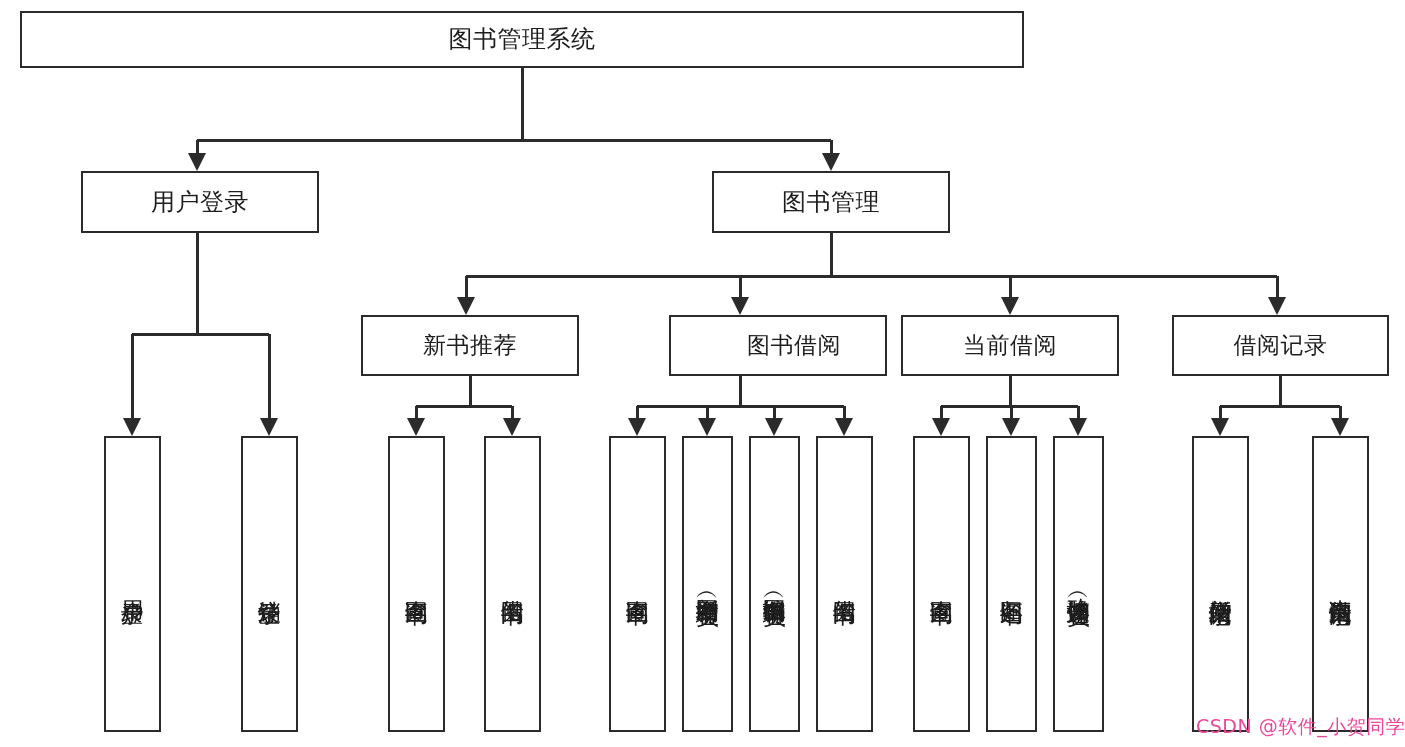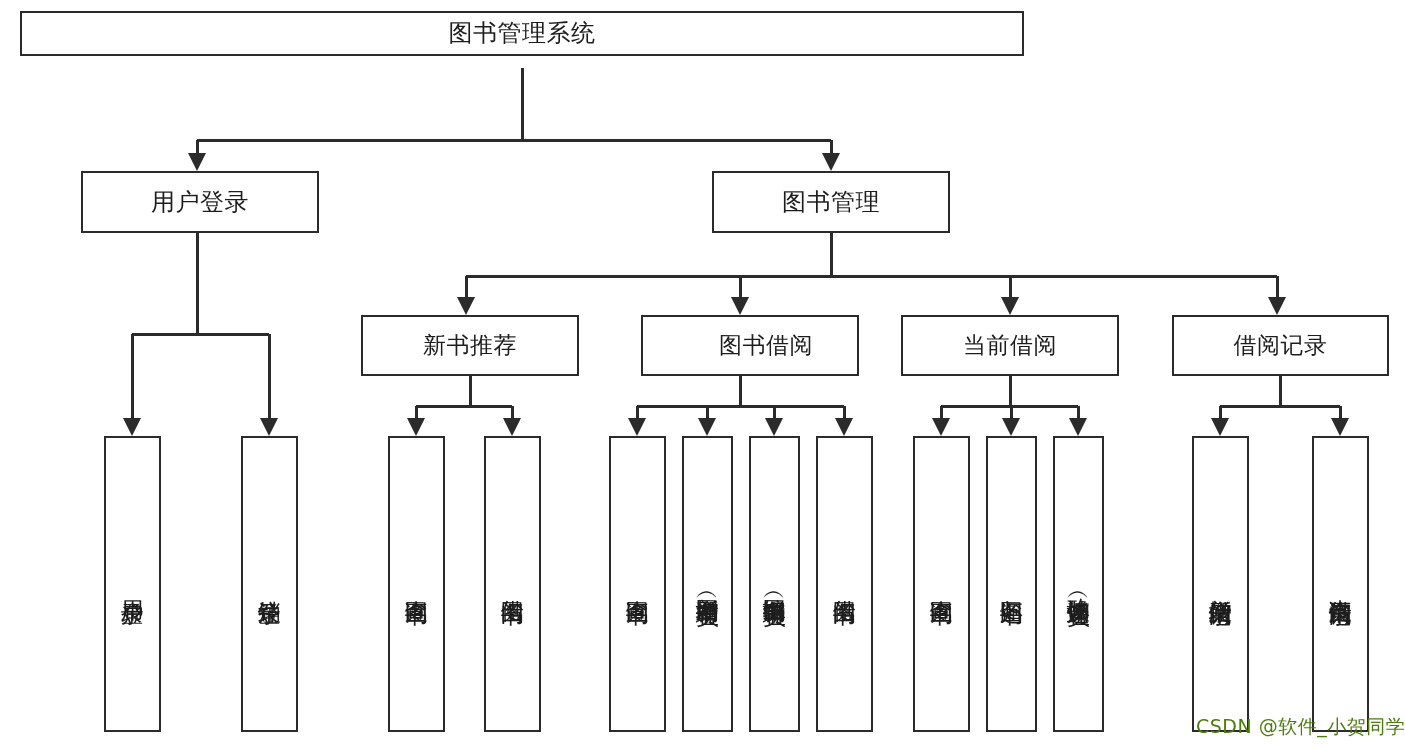--- a/index.html
+++ b/index.html
@@ -54,21 +54,21 @@
     font-size: 23px;
     line-height: 1.32;
     letter-spacing: 1px;
     max-height: 100%;
   }
   .node.root .node-label { font-size: 24px; }
   .node.level2 .node-label { font-size: 24px; }
   .node.level3 .node-label { font-size: 23px; }
   #watermark {
     position: absolute;
-    color: #4d7c0f;
+    color: #ec4899;
     font-size: 19px;
     letter-spacing: 0.5px;
     z-index: 3;
     white-space: nowrap;
     font-family: "DejaVu Sans", "Liberation Sans", sans-serif;
   }
 </style>
 </head>
 <body>
 
@@ -122,35 +122,35 @@
       <line x1="1078" y1="406" x2="1078" y2="420" stroke="#2b2b2b" stroke-width="3" shape-rendering="crispEdges"></line>
       <polygon points="1069,418 1087,418 1078,436" fill="#2b2b2b"></polygon>
       <line x1="1280" y1="376" x2="1280" y2="406" stroke="#2b2b2b" stroke-width="3" shape-rendering="crispEdges"></line>
       <line x1="1220" y1="406" x2="1340" y2="406" stroke="#2b2b2b" stroke-width="3" shape-rendering="crispEdges"></line>
       <line x1="1220" y1="406" x2="1220" y2="420" stroke="#2b2b2b" stroke-width="3" shape-rendering="crispEdges"></line>
       <polygon points="1211,418 1229,418 1220,436" fill="#2b2b2b"></polygon>
       <line x1="1340" y1="406" x2="1340" y2="420" stroke="#2b2b2b" stroke-width="3" shape-rendering="crispEdges"></line>
       <polygon points="1331,418 1349,418 1340,436" fill="#2b2b2b"></polygon>
     </svg>
 
-  <div class="node root" id="node-root" style="left: 20px; top: 11px; width: 1004px; height: 45px;">
+  <div class="node root" id="node-root" style="left: 20px; top: 11px; width: 1004px; height: 57px;">
     <span class="node-label">图书管理系统</span>
   </div>
 
   <div class="node level2" id="node-l2-0" style="left: 81px; top: 171px; width: 238px; height: 62px;">
     <span class="node-label">用户登录</span>
   </div>
   <div class="node level3" id="node-l3-0" style="left: 361px; top: 315px; width: 218px; height: 61px;">
     <span class="node-label">新书推荐</span>
   </div>
 
   <div class="node level2" id="node-l2-1" style="left: 712px; top: 171px; width: 238px; height: 62px;">
     <span class="node-label">图书管理</span>
   </div>
-  <div class="node level3" id="node-l3-1" style="left: 641px; top: 315px; width: 218px; height: 61px; padding-left: 32px;">
+  <div class="node level3" id="node-l3-1" style="left: 669px; top: 315px; width: 218px; height: 61px; padding-left: 32px;">
     <span class="node-label">图书借阅</span>
   </div>
   <div class="node level3" id="node-l3-3" style="left: 1172px; top: 315px; width: 217px; height: 61px;">
     <span class="node-label">借阅记录</span>
   </div>
   <div class="node level3" id="node-l3-2" style="left: 901px; top: 315px; width: 218px; height: 61px;">
     <span class="node-label">当前借阅</span>
   </div>
 
   <div class="node vertical" id="node-lf-0" style="left: 104px; top: 436px; width: 57px; height: 296px;">

